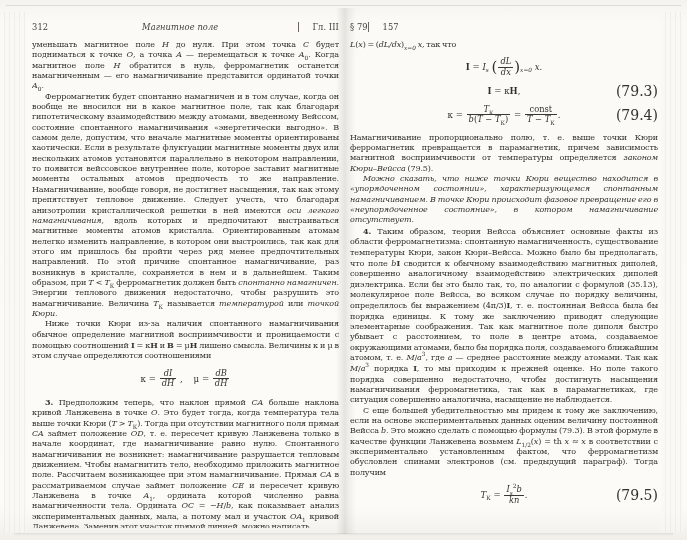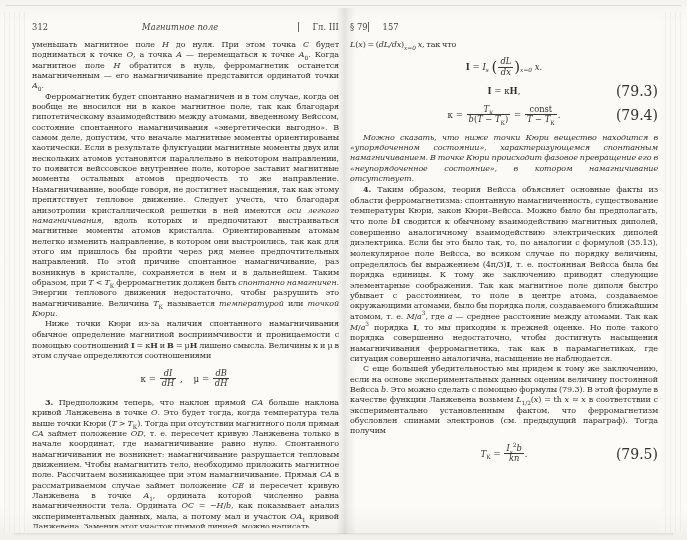--- a/index.html
+++ b/index.html
@@ -71,19 +71,20 @@
   <div class="page pr">
     <div class="ph">
       <span class="ph-sec">§ 79</span>
       <span class="num r">157</span>
     </div>
     <div class="page-body">
         <div class="para"><span class="it">L</span><span>(</span><span class="it">x</span><span>) = (</span><span class="it">dL/dx</span><span>)</span><sub class="it">x=0</sub><span> </span><span class="it">x</span><span>, так что</span></div>
         <div class="formula"><span class="f-body"><span class="bd">I</span><span> = </span><span class="it">I</span><sub class="it">s</sub><span> </span><span class="bigp">(</span><span class="frac"><span class="fr-n"><span class="it">dL</span></span><span class="fr-d"><span class="it">dx</span></span></span><span class="bigp">)</span><sub class="it">x=0</sub><span> </span><span class="it">x</span><span>.</span></span></div>
         <div class="formula"><span class="f-body"><span class="bd">I</span><span> = κ</span><span class="bd">H</span><span>,</span></span><span class="eqno">(79.3)</span></div>
         <div class="formula"><span class="f-body"><span>κ = </span><span class="frac"><span class="fr-n"><span class="it">T</span><sub>К</sub></span><span class="fr-d"><span class="it">b</span><span>(</span><span class="it">T</span><span> − </span><span class="it">T</span><sub>К</sub><span>)</span></span></span><span> = </span><span class="frac"><span class="fr-n"><span>const</span></span><span class="fr-d"><span class="it">T</span><span> − </span><span class="it">T</span><sub>К</sub></span></span><span>.</span></span><span class="eqno">(79.4)</span></div>
+        <div class="para"><span>Намагничивание пропорционально полю, т. е. выше точки Кюри ферромагнетик превращается в парамагнетик, причем зависимость магнитной восприимчивости от температуры определяется </span><span class="it">законом Кюри–Вейсса</span><span> (79.5).</span></div>
         <div class="para indent it"><span class="it">Можно сказать, что ниже точки Кюри вещество находится в «упорядоченном состоянии», характеризующемся спонтанным намагничиванием. В точке Кюри происходит фазовое превращение его в «неупорядоченное состояние», в котором намагничивание отсутствует.</span></div>
         <div class="para indent"><span class="bd">4.</span><span> Таким образом, теория Вейсса объясняет основные факты из области ферромагнетизма: спонтанную намагниченность, существование температуры Кюри, закон Кюри–Вейсса. Можно было бы предполагать, что поле </span><span class="it">b</span><span class="bd">I</span><span> сводится к обычному взаимодействию магнитных диполей, совершенно аналогичному взаимодействию электрических диполей диэлектрика. Если бы это было так, то, по аналогии с формулой (35.13), молекулярное поле Вейсса, во всяком случае по порядку величины, определялось бы выражением (4π/3)</span><span class="bd">I</span><span>, т. е. постоянная Вейсса была бы порядка единицы. К тому же заключению приводят следующие элементарные соображения. Так как магнитное поле диполя быстро убывает с расстоянием, то поле в центре атома, создаваемое окружающими атомами, было бы порядка поля, создаваемого ближайшим атомом, т. е. </span><span class="it">M</span><span>/</span><span class="it">a</span><sup>3</sup><span>, где </span><span class="it">a</span><span> — среднее расстояние между атомами. Так как </span><span class="it">M</span><span>/</span><span class="it">a</span><sup>3</sup><span> порядка </span><span class="bd">I</span><span>, то мы приходим к прежней оценке. Но поле такого порядка совершенно недостаточно, чтобы достигнуть насыщения намагничивания ферромагнетика, так как в парамагнетиках, где ситуация совершенно аналогична, насыщение не наблюдается.</span></div>
         <div class="para indent"><span>С еще большей убедительностью мы придем к тому же заключению, если на основе экспериментальных данных оценим величину постоянной Вейсса </span><span class="it">b</span><span>. Это можно сделать с помощью формулы (79.3). В этой формуле в качестве функции Ланжевена возьмем </span><span class="it">L</span><sub>1/2</sub><span>(</span><span class="it">x</span><span>) = th </span><span class="it">x</span><span> ≈ </span><span class="it">x</span><span> в соответствии с экспериментально установленным фактом, что ферромагнетизм обусловлен спинами электронов (см. предыдущий параграф). Тогда получим</span></div>
         <div class="formula"><span class="f-body"><span class="it">T</span><sub>К</sub><span> = </span><span class="frac"><span class="fr-n"><span class="it">I</span><sub class="it">s</sub><sup>2</sup><span class="it">b</span></span><span class="fr-d"><span class="it">kn</span></span></span><span>.</span></span><span class="eqno">(79.5)</span></div>
       </div>
   </div>
 </div>
 
 </body></html>

